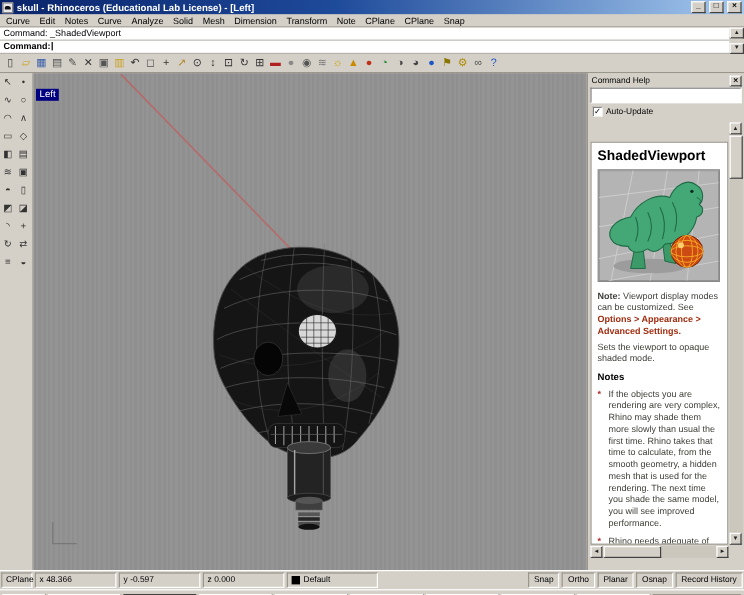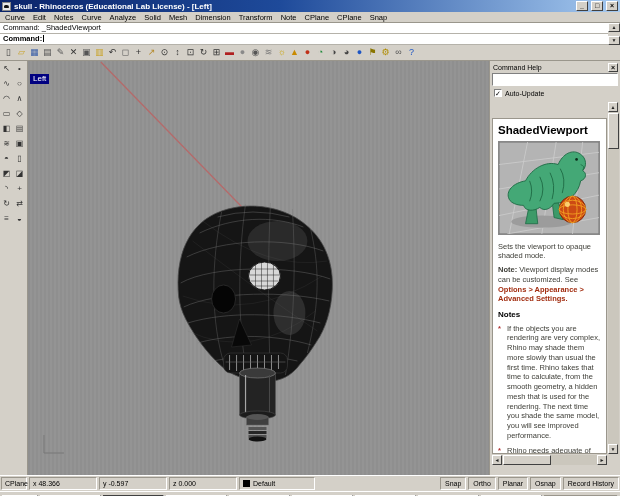--- a/index.html
+++ b/index.html
@@ -305,22 +305,22 @@
           <path d="M80,22 Q85,24 82,27" stroke="#1e6b45" stroke-width="0.8" fill="none"></path>
           <circle cx="72" cy="66" r="13" fill="#cc4a14" stroke="#7a1d00" stroke-width="0.8"></circle>
           <g stroke="#f5a623" stroke-width="0.8" fill="none">
             <ellipse cx="72" cy="66" rx="13" ry="4.5"></ellipse>
               <ellipse cx="72" cy="66" rx="13" ry="9"></ellipse>
             <ellipse cx="72" cy="66" rx="4.5" ry="13"></ellipse>
               <ellipse cx="72" cy="66" rx="9" ry="13"></ellipse>
           </g>
           <circle cx="67" cy="61" r="2.5" fill="#ffd978" opacity="0.9"></circle>
         </svg>
+        <p class="hp-p"><b>Note:</b><span> Viewport display modes can be customized. See </span><span class="hp-link">Options &gt; Appearance &gt; Advanced Settings.</span></p>
         <p class="hp-p">Sets the viewport to opaque shaded mode.</p>
-        <p class="hp-p"><b>Note:</b><span> Viewport display modes can be customized. See </span><span class="hp-link">Options &gt; Appearance &gt; Advanced Settings.</span></p>
         <div class="hp-notes-heading">Notes</div>
         <ul class="hp-ul">
             <li><span class="bmark">*</span><span>If the objects you are rendering are very complex, Rhino may shade them more slowly than usual the first time. Rhino takes that time to calculate, from the smooth geometry, a hidden mesh that is used for the rendering. The next time you shade the same model, you will see improved performance.</span></li>
             <li><span class="bmark">*</span><span>Rhino needs adequate of RAM for shading in reasonable time. A recommended minimum is 512 MB.</span></li>
           </ul>
       </div>
       <div class="hp-vscroll">
         <button class="scrbtn h">▲</button>
         <div class="thumb"></div>
         <div class="spacer"></div>

